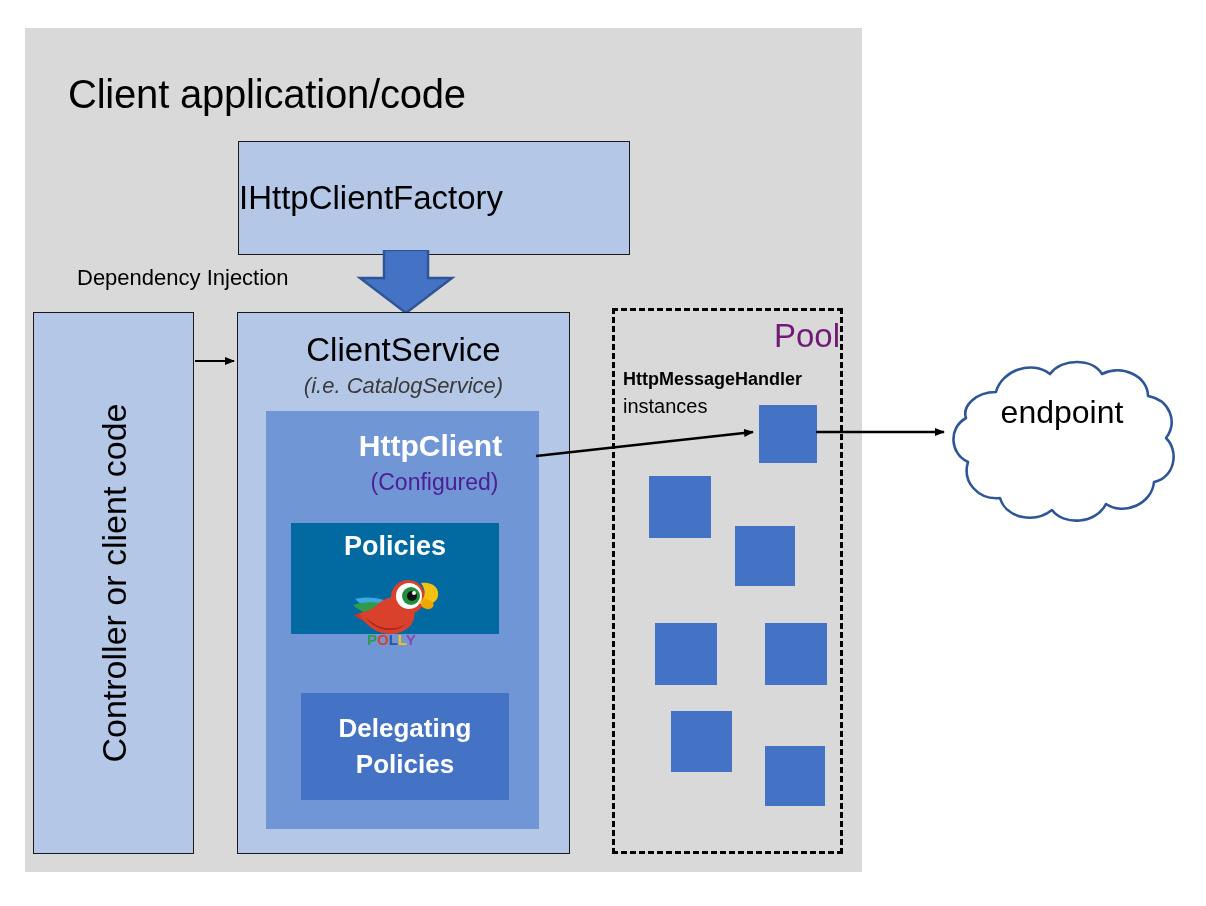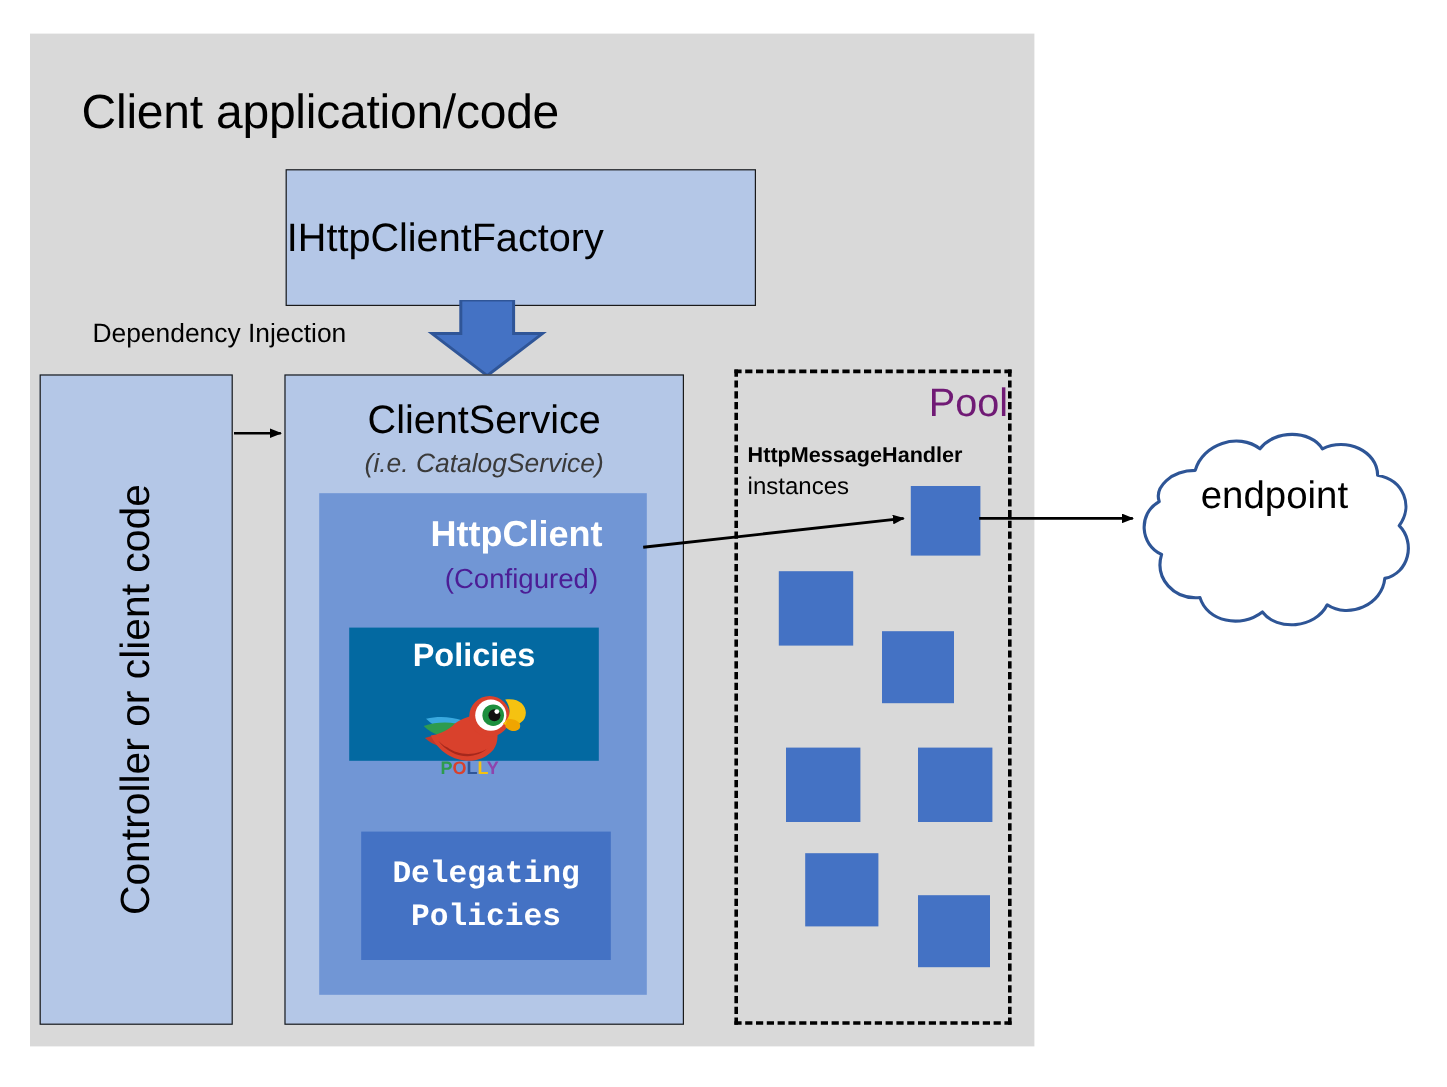--- a/index.html
+++ b/index.html
@@ -201,21 +201,20 @@
     position: absolute;
     left: 35px;
     top: 282px;
     width: 208px;
     height: 107px;
     background: #4472c4;
     display: flex;
     flex-direction: column;
     align-items: center;
     justify-content: center;
-    font-family: Liberation Mono, monospace;
   }
   .handlers-line {
     font-size: 26px;
     font-weight: bold;
     color: #ffffff;
     line-height: 1.35;
     white-space: nowrap;
   }
 
   

